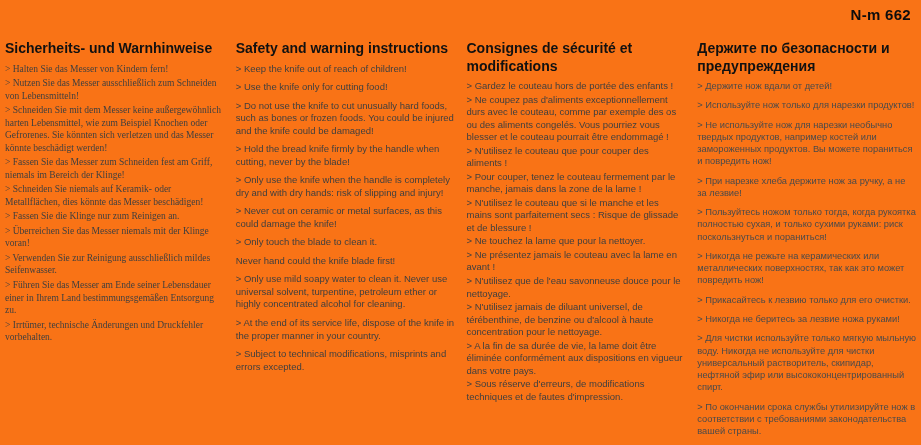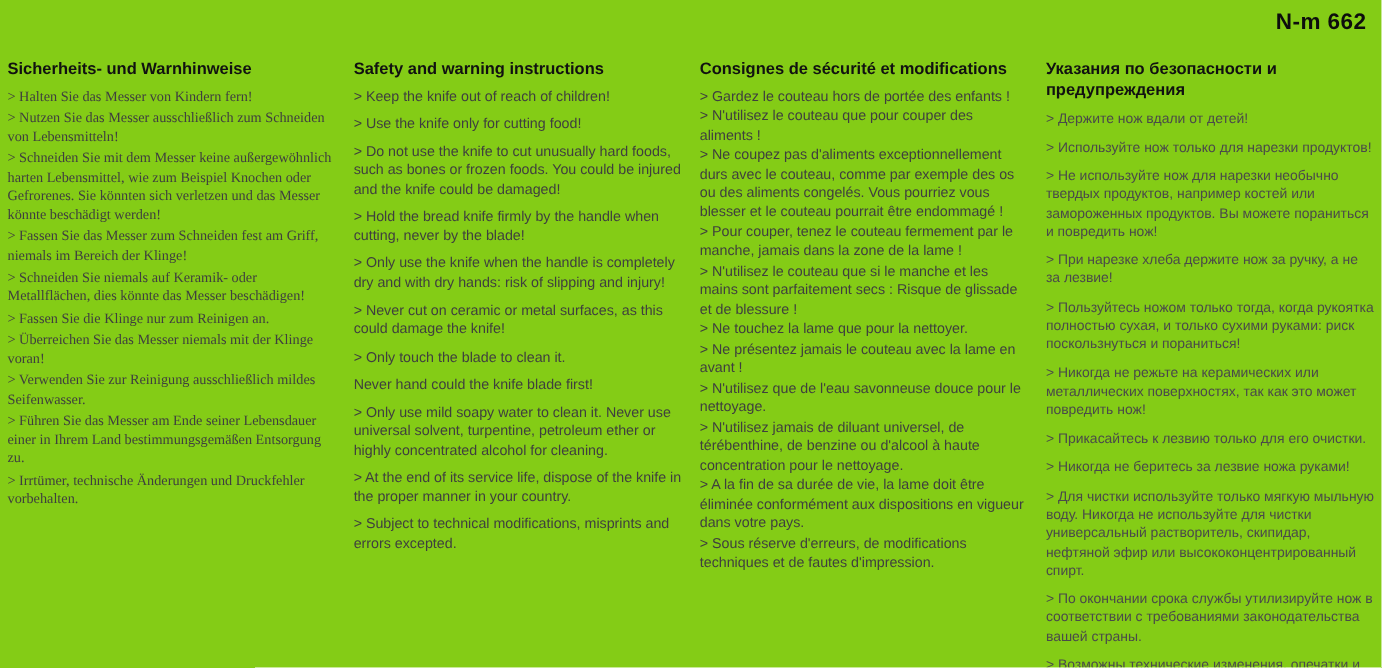--- a/index.html
+++ b/index.html
@@ -4,21 +4,21 @@
 <style>
   html, body {
     margin: 0;
     padding: 0;
     background: #ffffff;
   }
   .page {
     position: relative;
     width: 921px;
     height: 445px;
-    background: #84cc16;
+    background: #f97316;
     font-family: "Liberation Sans", sans-serif;
     color: #3f3f3f;
     overflow: hidden;
     box-sizing: border-box;
   }
   .model {
     position: absolute;
     top: 6px;
     right: 10px;
     font-size: 15px;
@@ -33,21 +33,21 @@
     right: 4px;
     display: grid;
     grid-template-columns: repeat(4, 1fr);
     column-gap: 11px;
   }
   .col {
     font-size: 9.5px;
     line-height: 1.32;
   }
   .col h2 {
-    font-size: 11px;
+    font-size: 14px;
     line-height: 1.25;
     font-weight: bold;
     color: #111111;
     margin: 0 0 5px 0;
   }
   .col p.item {
     margin: 0;
   }
   .col-de p.item { margin-bottom: 2px; font-family: Liberation Serif, serif; }
   .col-en p.item { margin-bottom: 6px; }
@@ -94,35 +94,35 @@
           <p class="item">&gt; Only use mild soapy water to clean it. Never use universal solvent, turpentine, petroleum ether or highly concentrated alcohol for cleaning.</p>
           <p class="item">&gt; At the end of its service life, dispose of the knife in the proper manner in your country.</p>
           <p class="item">&gt; Subject to technical modifications, misprints and errors excepted.</p>
         </div>
     </section>
 
     <section class="col col-fr">
       <h2>Consignes de sécurité et modifications</h2>
       <div>
           <p class="item">&gt; Gardez le couteau hors de portée des enfants !</p>
+          <p class="item">&gt; Ne coupez pas d'aliments exceptionnellement durs avec le couteau, comme par exemple des os ou des aliments congelés. Vous pourriez vous blesser et le couteau pourrait être endommagé !</p>
           <p class="item">&gt; N'utilisez le couteau que pour couper des aliments !</p>
-          <p class="item">&gt; Ne coupez pas d'aliments exceptionnellement durs avec le couteau, comme par exemple des os ou des aliments congelés. Vous pourriez vous blesser et le couteau pourrait être endommagé !</p>
           <p class="item">&gt; Pour couper, tenez le couteau fermement par le manche, jamais dans la zone de la lame !</p>
           <p class="item">&gt; N'utilisez le couteau que si le manche et les mains sont parfaitement secs : Risque de glissade et de blessure !</p>
           <p class="item">&gt; Ne touchez la lame que pour la nettoyer.</p>
           <p class="item">&gt; Ne présentez jamais le couteau avec la lame en avant !</p>
           <p class="item">&gt; N'utilisez que de l'eau savonneuse douce pour le nettoyage.</p>
           <p class="item">&gt; N'utilisez jamais de diluant universel, de térébenthine, de benzine ou d'alcool à haute concentration pour le nettoyage.</p>
           <p class="item">&gt; A la fin de sa durée de vie, la lame doit être éliminée conformément aux dispositions en vigueur dans votre pays.</p>
           <p class="item">&gt; Sous réserve d'erreurs, de modifications techniques et de fautes d'impression.</p>
         </div>
     </section>
 
     <section class="col col-ru">
-      <h2>Указания по безопасности и предупреждения</h2>
+      <h2>Держите по безопасности и предупреждения</h2>
       <div>
           <p class="item">&gt; Держите нож вдали от детей!</p>
           <p class="item">&gt; Используйте нож только для нарезки продуктов!</p>
           <p class="item">&gt; Не используйте нож для нарезки необычно твердых продуктов, например костей или замороженных продуктов. Вы можете пораниться и повредить нож!</p>
           <p class="item">&gt; При нарезке хлеба держите нож за ручку, а не за лезвие!</p>
           <p class="item">&gt; Пользуйтесь ножом только тогда, когда рукоятка полностью сухая, и только сухими руками: риск поскользнуться и пораниться!</p>
           <p class="item">&gt; Никогда не режьте на керамических или металлических поверхностях, так как это может повредить нож!</p>
           <p class="item">&gt; Прикасайтесь к лезвию только для его очистки.</p>
           <p class="item">&gt; Никогда не беритесь за лезвие ножа руками!</p>
           <p class="item">&gt; Для чистки используйте только мягкую мыльную воду. Никогда не используйте для чистки универсальный растворитель, скипидар, нефтяной эфир или высококонцентрированный спирт.</p>

